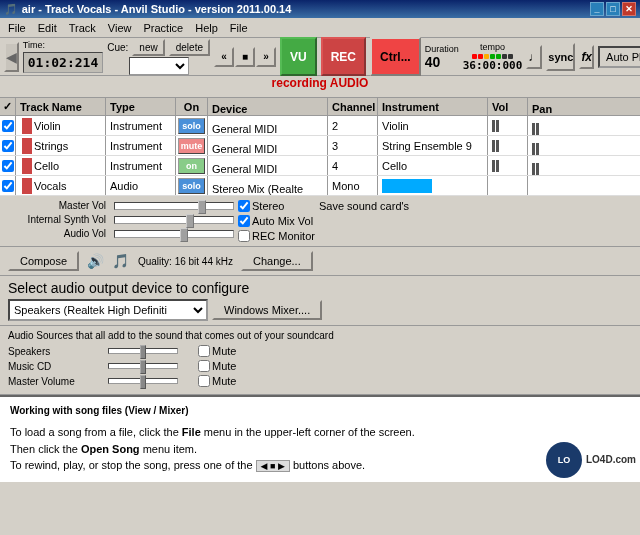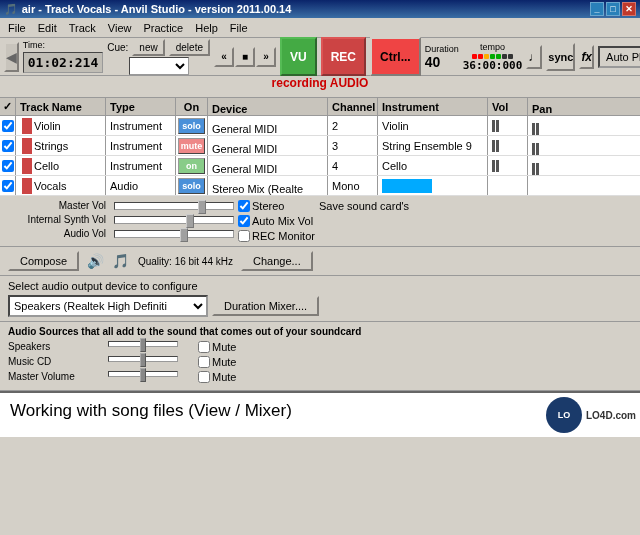--- a/index.html
+++ b/index.html
@@ -175,36 +175,36 @@
     }
     .windows-mixer-btn {
       padding: 2px 10px; font-size: 11px;
       background: #d4d0c8; border: 2px outset #d4d0c8; cursor: pointer;
     }
     
     
     .audio-sources {
       padding: 4px 8px; border-bottom: 1px solid #999;
     }
-    .sources-title { font-size: 10px; margin-bottom: 4px; font-weight: bold; }
-    .source-row { display: flex; gap: 20px; margin-bottom: 3px; }
+    .sources-title { font-size: 10px; margin-bottom: 4px; }
+    .source-row { display: flex; align-items: center; gap: 20px; margin-bottom: 3px; }
     .source-label { width: 80px; font-size: 10px; }
     .source-slider { height: 6px; width: 70px; background: #fff; border: 1px inset #999; position: relative; }
     .source-thumb { position: absolute; top: -4px; left: 50%; width: 6px; height: 14px; background: #888; border: 1px outset #aaa; cursor: pointer; transform: translateX(-50%); }
     .mute-check { display: flex; align-items: center; gap: 2px; font-size: 10px; }
     
     
     .help-area {
       background: white;
       border-top: 2px solid #666;
       padding: 8px 10px;
       flex: 1;
       overflow: hidden;
     }
-    .help-title { font-size: 17px; font-weight: normal; margin-bottom: 8px; }
+    .help-title { font-size: 10px; font-weight: bold; margin-bottom: 8px; }
     .help-text { font-size: 11px; line-height: 1.5; }
     .help-text b { font-weight: bold; }
     
     
     .scrollbar {
       position: absolute; right: 0; top: 420px; bottom: 0;
       width: 16px; background: #d4d0c8; border-left: 1px solid #999;
       display: flex; flex-direction: column;
     }
     .scroll-track { flex: 1; background: #c0bdb5; }
@@ -500,26 +500,26 @@
 
 <div class="compose-section">
   <button class="compose-btn">Compose</button>
   <span style="font-size:14px;">🔊</span>
   <span style="font-size:14px;">🎵</span>
   <span class="quality-text">Quality: 16 bit 44 kHz</span>
   <button class="compose-btn">Change...</button>
 </div>
 
 <div class="audio-device-section">
-  <span style="font-size:11px;">Select audio output device to configure</span>
+  <span style="font-size:14px;">Select audio output device to configure</span>
   <div class="device-row">
     <select class="device-select">
       <option>Speakers (Realtek High Definiti</option>
     </select>
-    <button class="windows-mixer-btn">Duration Mixer....</button>
+    <button class="windows-mixer-btn">Windows Mixer....</button>
   </div>
 </div>
 
 <div class="audio-sources">
   <div class="sources-title">Audio Sources that all add to the sound that comes out of your soundcard</div>
   <div class="source-row">
     <span class="source-label">Speakers</span>
     <div class="source-slider">
       <div class="source-thumb"></div>
     </div>
@@ -546,20 +546,25 @@
     <label class="mute-check">
       <input type="checkbox" style="">
       <span>Mute</span>
     </label>
   </div>
 </div>
 
 <div style="position:relative;">
   <div class="help-area">
     <div class="help-title">Working with song files (View / Mixer)</div>
+    <div class="help-text">
+      <p>To load a song from a file, click the <b>File</b> menu in the upper-left corner of the screen.</p>
+      <p>Then click the <b>Open Song</b> menu item.</p>
+      <p>To rewind, play, or stop the song, press one of the <span style="border:1px solid #999;padding:0 4px;font-size:9px;background:#ddd;">◀ ■ ▶</span> buttons above.</p>
+    </div>
   </div>
 
   <div style="position:absolute;bottom:4px;right:4px;display:flex;align-items:center;gap:4px;">
     <div style="width:36px;height:36px;background:#1a3a6a;border-radius:50%;display:flex;align-items:center;justify-content:center;">
       <span style="color:white;font-size:9px;font-weight:bold;">LO</span>
     </div>
     <span style="font-size:10px;font-weight:bold;color:#333;">LO4D.com</span>
   </div>
 
   <div class="scrollbar">

